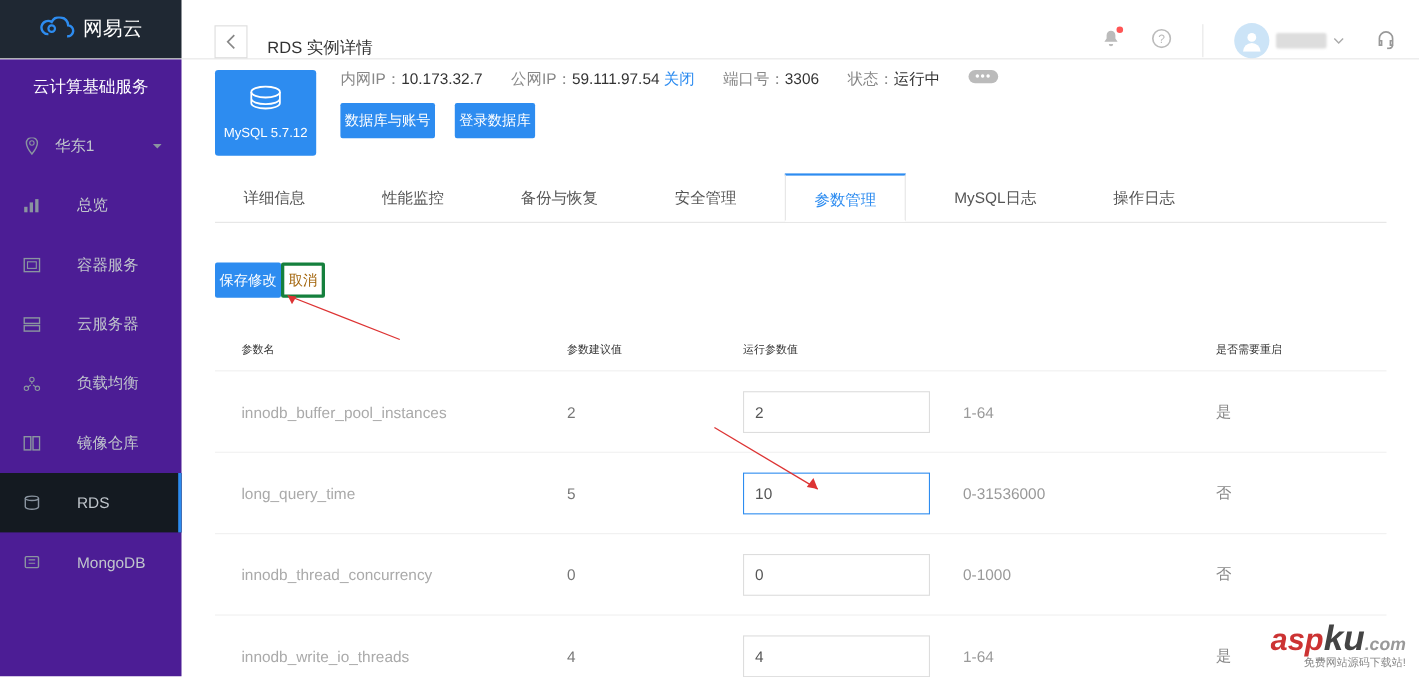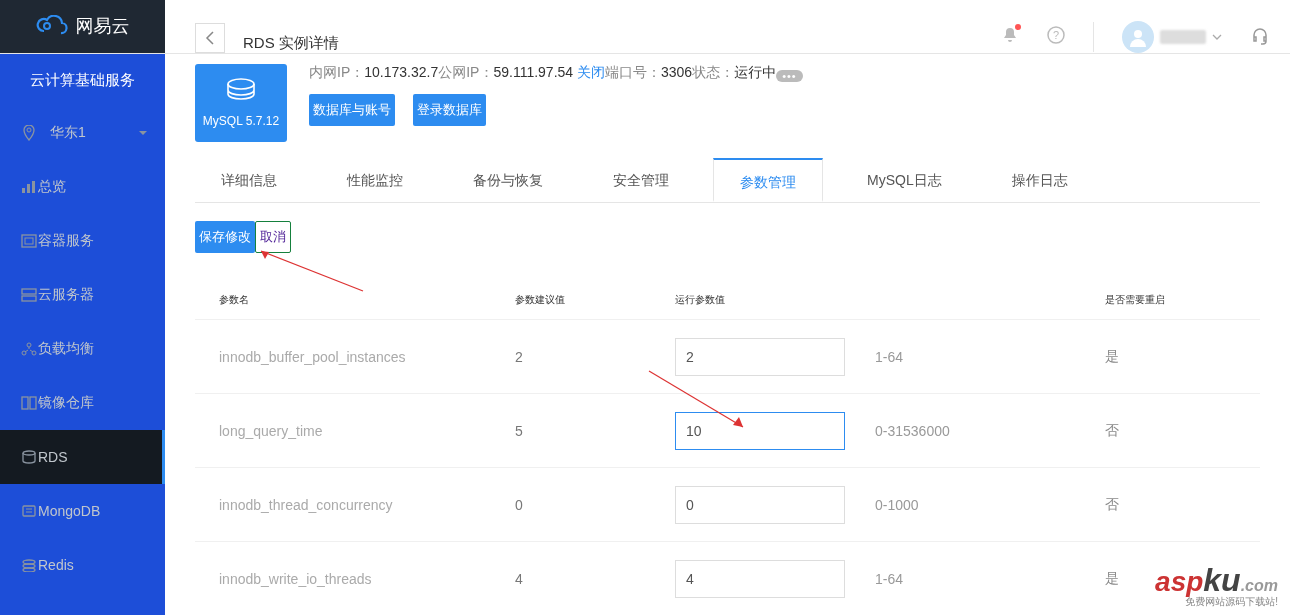--- a/index.html
+++ b/index.html
@@ -10,41 +10,41 @@
 .back-btn{width:30px;height:30px;border:1px solid #ddd;margin-left:30px;display:flex;align-items:center;justify-content:center;cursor:pointer}
 .page-title{margin-left:18px;font-size:15px;color:#333}
 .top-right{margin-left:auto;display:flex;align-items:center;gap:28px}
 .top-right .ico{color:#999;cursor:pointer;position:relative}
 .bell-dot{position:absolute;top:-2px;right:-2px;width:6px;height:6px;background:#f55;border-radius:50%}
 .avatar{width:32px;height:32px;border-radius:50%;background:#cce4f7;display:flex;align-items:center;justify-content:center}
 .user-drop{display:flex;align-items:center;gap:6px;color:#aaa}
 .user-blur{width:46px;height:14px;background:#ddd;filter:blur(1px);border-radius:2px}
 .vsep{width:1px;height:30px;background:#e5e5e5}
 .layout{display:flex;height:561px}
-.sidebar{width:165px;background:#1d4ed8;color:#c0c6cc;font-size:14px;flex-shrink:0}
+.sidebar{width:165px;background:#4c1d95;color:#c0c6cc;font-size:14px;flex-shrink:0}
 .sb-title{height:52px;line-height:52px;text-align:center;color:#fff;font-size:15px}
-.sb-item{height:54px;display:flex;align-items:center;padding-left:20px;gap:0;cursor:pointer;position:relative}
+.sb-item{height:54px;display:flex;align-items:center;padding-left:20px;gap:32px;cursor:pointer;position:relative}
 .sb-item.region{justify-content:space-between;padding-right:18px}
 .sb-item.active{background:#141a21}
 .sb-item.active::after{content:"";position:absolute;right:0;top:0;bottom:0;width:3px;background:#2d8cf0}
 .sb-item .sbi{width:18px;display:flex;justify-content:center;color:#8a94a0}
 .main{flex:1;padding:10px 30px 0 30px;overflow:auto}
 .inst-head{display:flex;align-items:flex-start;gap:22px;margin-bottom:16px}
 .db-badge{width:92px;height:78px;background:#2d8cf0;border-radius:3px;display:flex;flex-direction:column;align-items:center;justify-content:center;color:#fff;font-size:12px;gap:6px}
 .inst-info{flex:1}
-.info-line{display:flex;align-items:flex-end;color:#666;font-size:14px;margin-bottom:12px;flex-wrap:wrap}
+.info-line{display:flex;align-items:flex-start;gap:26px;color:#666;font-size:14px;margin-bottom:12px;flex-wrap:wrap}
 .info-line .lbl{color:#888}
 .info-line .val{color:#333}
 .link{color:#2d8cf0;cursor:pointer}
 .status-dots{background:#bbb;color:#fff;padding:0 6px;border-radius:8px;font-size:11px;letter-spacing:1px}
 .btn{height:32px;padding:0 4px;border:none;border-radius:2px;font-size:13px;cursor:pointer}
 .btn.primary{background:#2d8cf0;color:#fff}
-.btn.default{background:#fff;border:1px solid #15803d;color:#4c1d95}
+.btn.default{background:#fff;border:3px solid #15803d;color:#a16207}
 .info-btns{display:flex;gap:18px}
-.tabs{display:flex;border-bottom:1px solid #e5e5e5;margin-bottom:18px;gap:0}
+.tabs{display:flex;border-bottom:1px solid #e5e5e5;margin-bottom:36px;gap:0}
 .tab{height:44px;line-height:44px;padding:0 26px;font-size:14px;color:#555;cursor:pointer;margin-right:18px}
 .tab.active{color:#2d8cf0;border-top:2px solid #2d8cf0;border-left:1px solid #e5e5e5;border-right:1px solid #e5e5e5;border-bottom:2px solid #fff;margin-bottom:-1px}
 .action-row{display:flex;margin-bottom:28px;position:relative}
 .table-hd{display:flex;padding:12px 0;color:#333;font-size:10px}
 .col-name{flex:0 0 320px;padding-left:24px}
 .col-rec{flex:0 0 160px}
 .col-run{flex:0 0 200px}
 .col-range{flex:0 0 230px}
 .col-restart{flex:0 0 100px}
 .prow{display:flex;align-items:center;height:74px;border-top:1px solid #f0f0f0;font-size:14px;color:#999}
@@ -190,30 +190,20 @@
         </div>
         <div class="sb-item">
           <span class="sbi">
             <svg width="16" height="14">
               <rect x="2" y="2" width="12" height="10" rx="1" fill="none" stroke="#8a94a0" stroke-width="1.3"></rect>
               <path d="M5 5h6M5 8h6" stroke="#8a94a0"></path>
             </svg>
           </span>
           <span>MongoDB</span>
         </div>
-        <div class="sb-item">
-          <span class="sbi">
-            <svg width="16" height="14">
-              <ellipse cx="8" cy="4" rx="6" ry="2" fill="none" stroke="#8a94a0" stroke-width="1.3"></ellipse>
-              <ellipse cx="8" cy="8" rx="6" ry="2" fill="none" stroke="#8a94a0" stroke-width="1.3"></ellipse>
-              <ellipse cx="8" cy="12" rx="6" ry="2" fill="none" stroke="#8a94a0" stroke-width="1.3"></ellipse>
-            </svg>
-          </span>
-          <span>Redis</span>
-        </div>
       </div>
   </div>
 
   <div class="main">
     <div class="inst-head">
       <div class="db-badge">
         <svg width="34" height="30">
             <ellipse cx="17" cy="6" rx="13" ry="5" fill="none" stroke="#fff" stroke-width="1.6"></ellipse>
             <path d="M4 6v10c0 3 6 5 13 5s13-2 13-5V6 M4 12c0 3 6 5 13 5s13-2 13-5" fill="none" stroke="#fff" stroke-width="1.6"></path>
           </svg>

